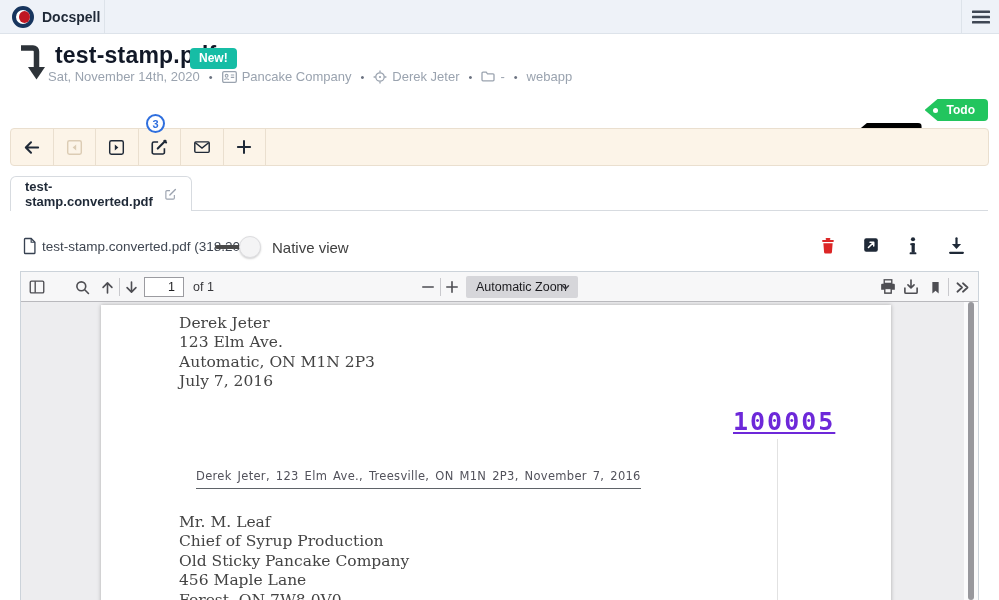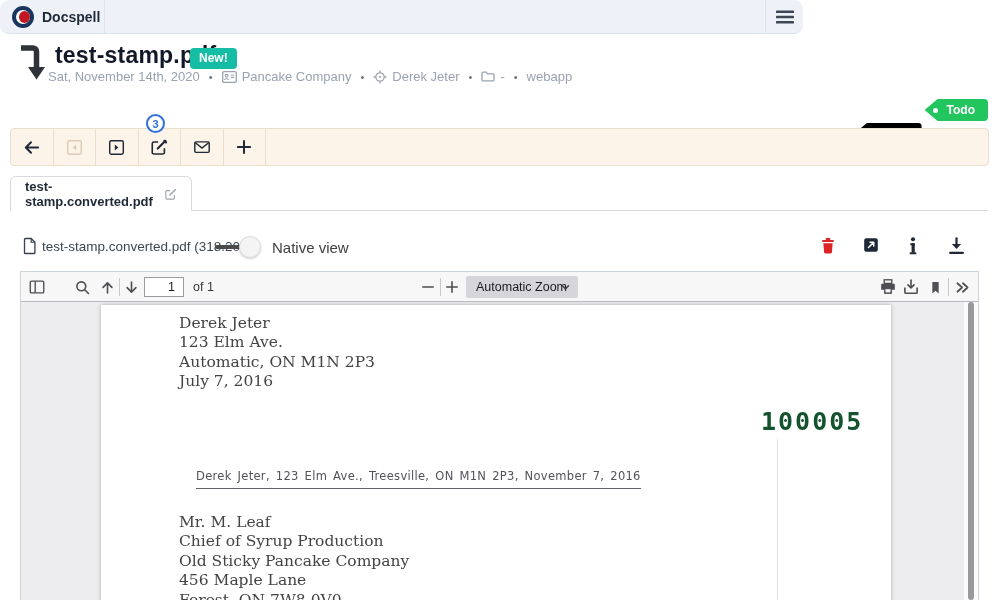--- a/index.html
+++ b/index.html
@@ -3,21 +3,21 @@
 <meta charset="utf-8">
 <style>
   * { margin:0; padding:0; box-sizing:border-box; }
   html,body { background:#fff; }
   body { font-family:"Liberation Sans", sans-serif; }
   #root { position:relative; width:999px; height:600px; background:#fff; overflow:hidden; }
   .abs { position:absolute; }
   svg { display:block; }
 
   
-  .navbar { left:0; top:0; width:803px; height:34px; background:#eef2f8; border-bottom:1px solid #dde3ea;border-radius:9px; }
+  .navbar { left:0; top:0; width:999px; height:34px; background:#eef2f8; border-bottom:1px solid #dde3ea; }
   .brand { position:absolute; left:0; top:0; height:33px; width:105px; display:flex; align-items:center; gap:8px;
            padding-left:12px; border-right:1px solid #dde3ea; cursor:pointer; }
   .logo { width:22px; height:22px; border-radius:50%; border:4px solid #17355e; background:#fff; position:relative; }
   .logo .dot { position:absolute; left:3px; top:1px; width:11px; height:12px; border-radius:50%; background:#c01722; }
   .brand-label { font-size:14px; font-weight:bold; color:#1f2937; }
   .nav-menu-btn { position:absolute; right:0; top:0; height:33px; width:38px; border-left:1px solid #dde3ea;
                   display:flex; align-items:center; justify-content:center; cursor:pointer; }
 
   
   .title-icon { left:17px; top:42px; }
@@ -77,22 +77,22 @@
   .zoom-select span { font-size:12.5px; color:#1b1b1f; padding-left:10px; }
   .zoom-select .chev { position:absolute; right:7px; top:6px; }
 
   .pdf-body { position:absolute; left:0; top:30px; width:957px; height:298px; background:#ededef; overflow:hidden; }
   .pdf-page { position:absolute; left:80px; top:3px; width:790px; height:400px; background:#fff;
               box-shadow:0 0 4px rgba(0,0,0,.28); }
   .scroll-track { position:absolute; right:0; top:0; width:14px; height:100%; background:#fbfbfc; }
   .scroll-thumb { position:absolute; right:4px; top:0; width:6px; height:100%; background:#98989d; border-radius:3px; }
 
   .serif-block { position:absolute; font-family:"DejaVu Serif", serif; font-size:15.5px; line-height:19.4px; color:#444; }
-  .stamp-number { position:absolute; left:660px; top:102px; font-family:"DejaVu Sans Mono", monospace; font-weight:bold;
-                  font-size:25px; letter-spacing:2px; color:#14532d; }
+  .stamp-number { position:absolute; left:632px; top:102px; font-family:"DejaVu Sans Mono", monospace; font-weight:bold;
+                  font-size:25px; letter-spacing:2px; color:#6d28d9;text-decoration:underline; }
   .fold-line { position:absolute; left:676px; top:134px; width:1px; height:166px; background:#e2e2e2; }
   .stamp-line { position:absolute; left:78px; top:164px; font-family:"DejaVu Sans", sans-serif; font-size:11.5px;
                 color:#52525b; letter-spacing:.3px; word-spacing:2px; border-bottom:1px solid #5f6368; padding-bottom:5px;margin-left:17px; }
 </style>
 </head>
 <body>
 
 <div id="root">
 
   <div class="abs navbar">

